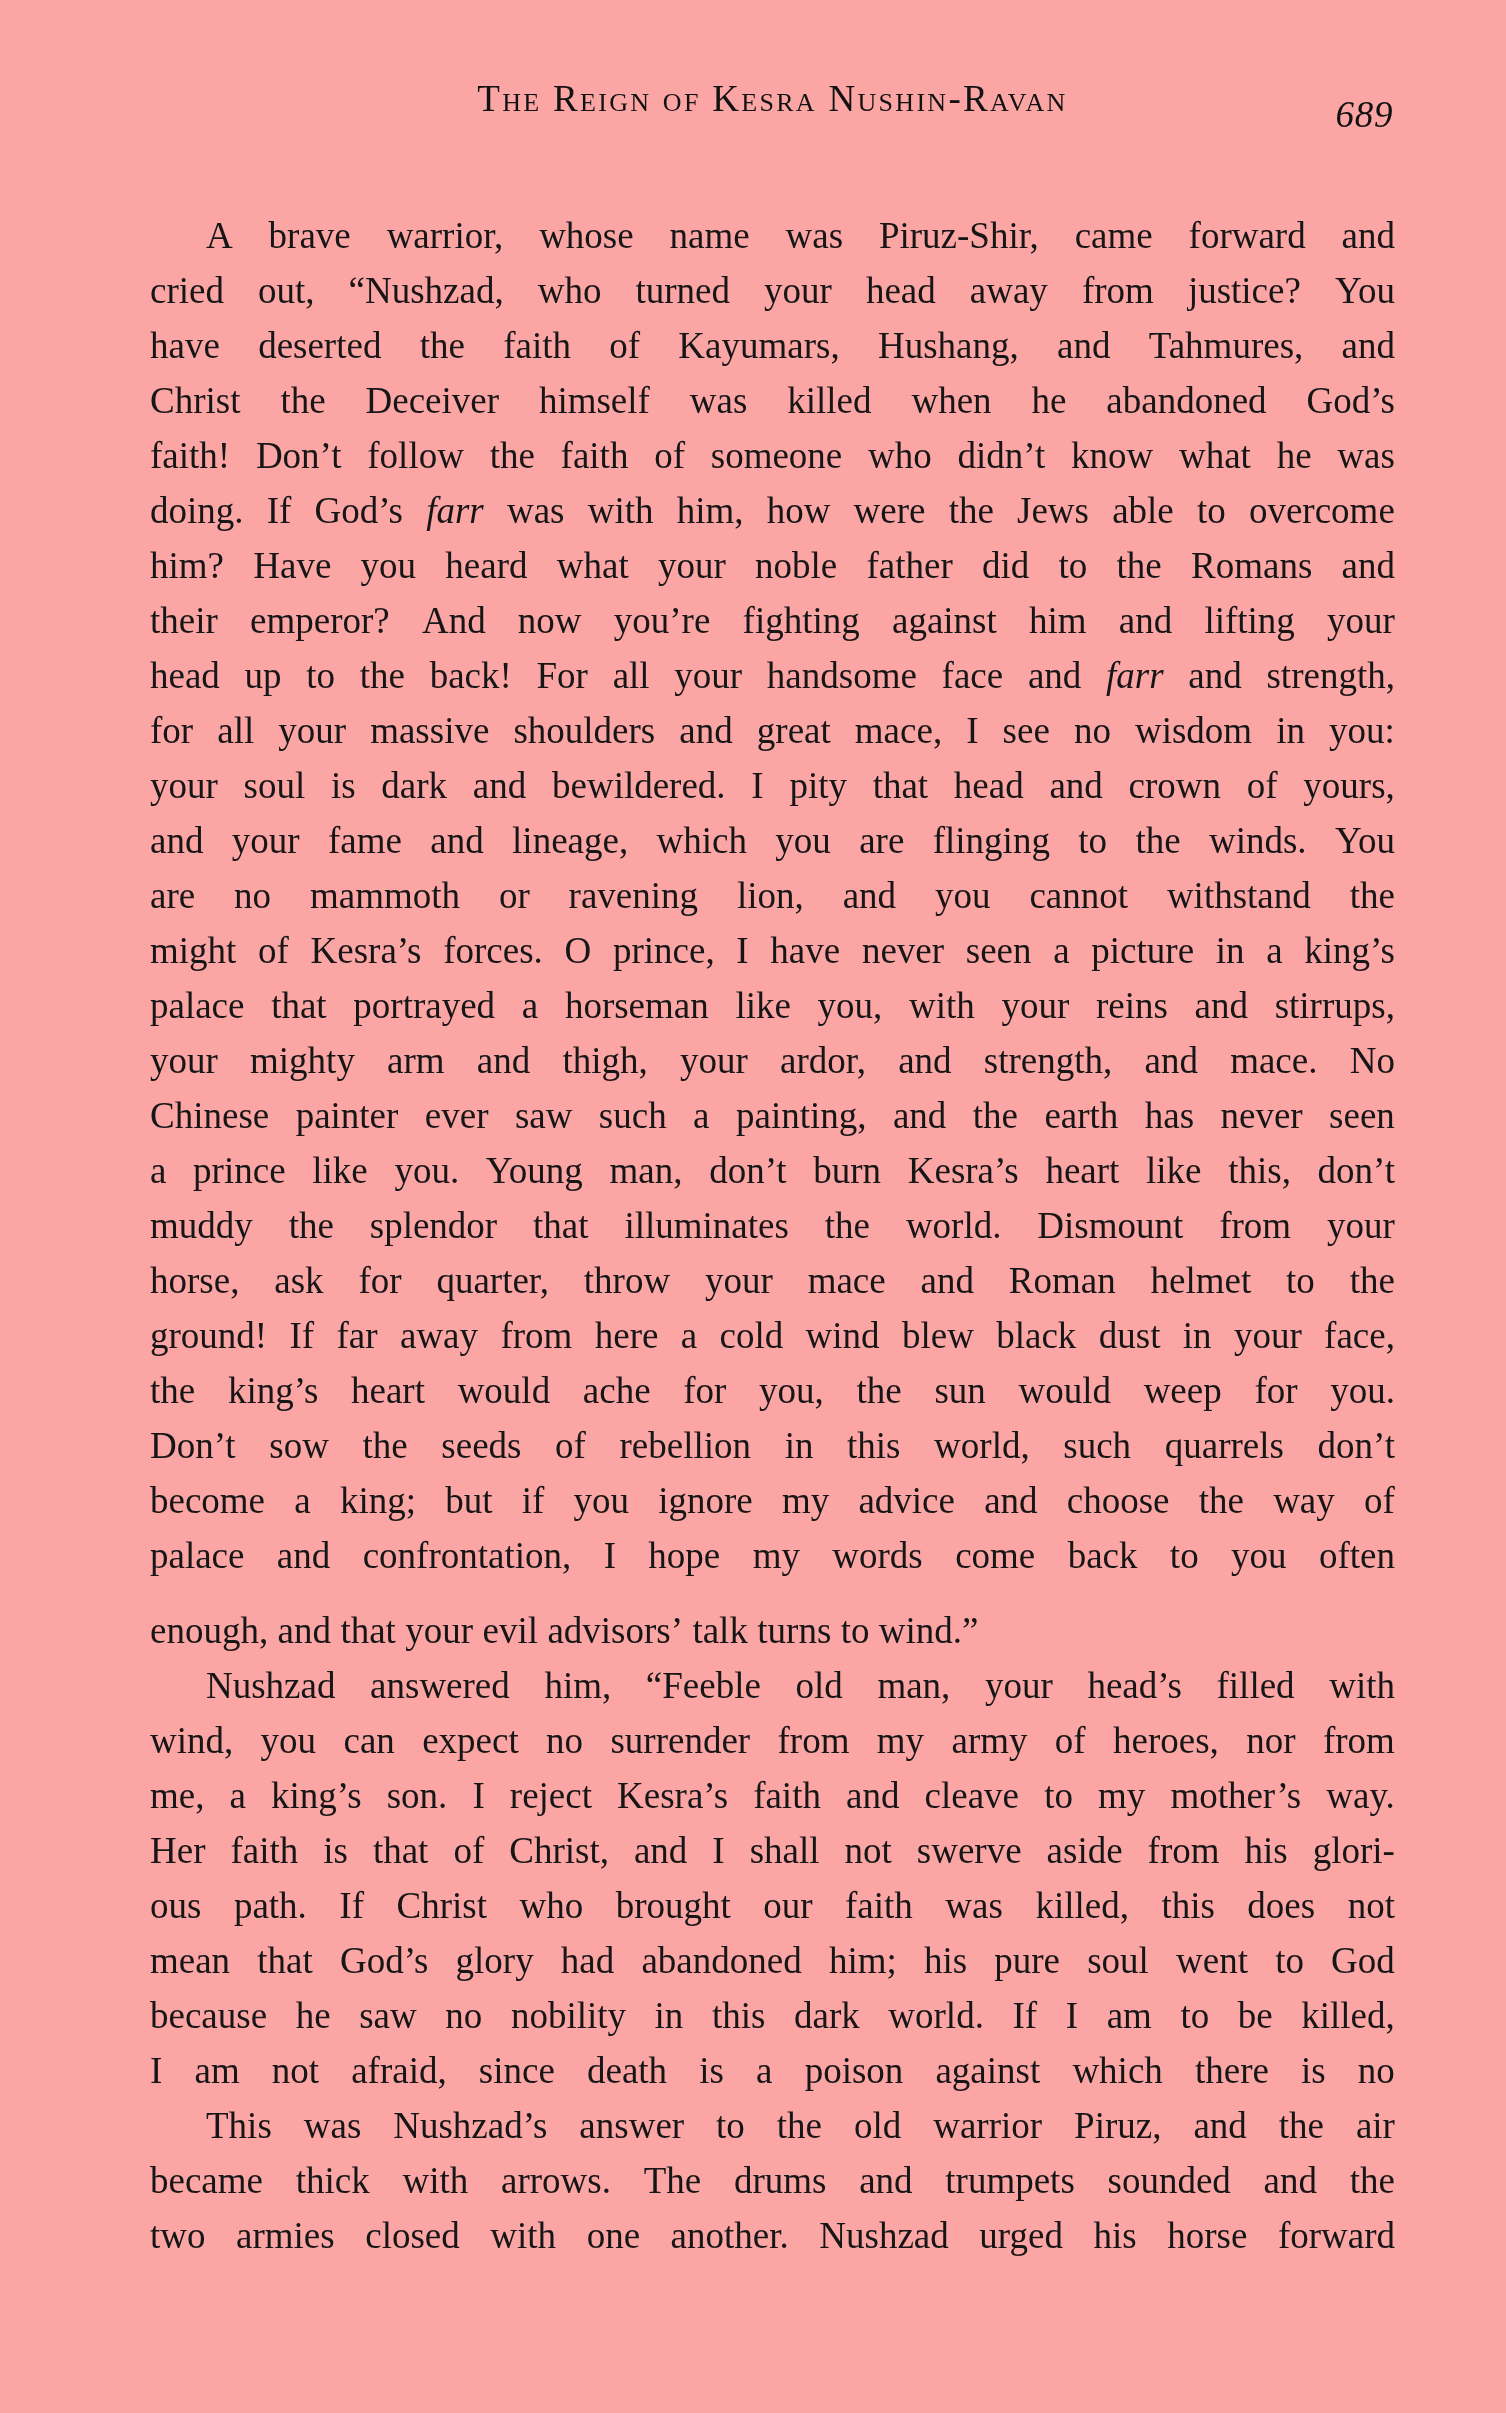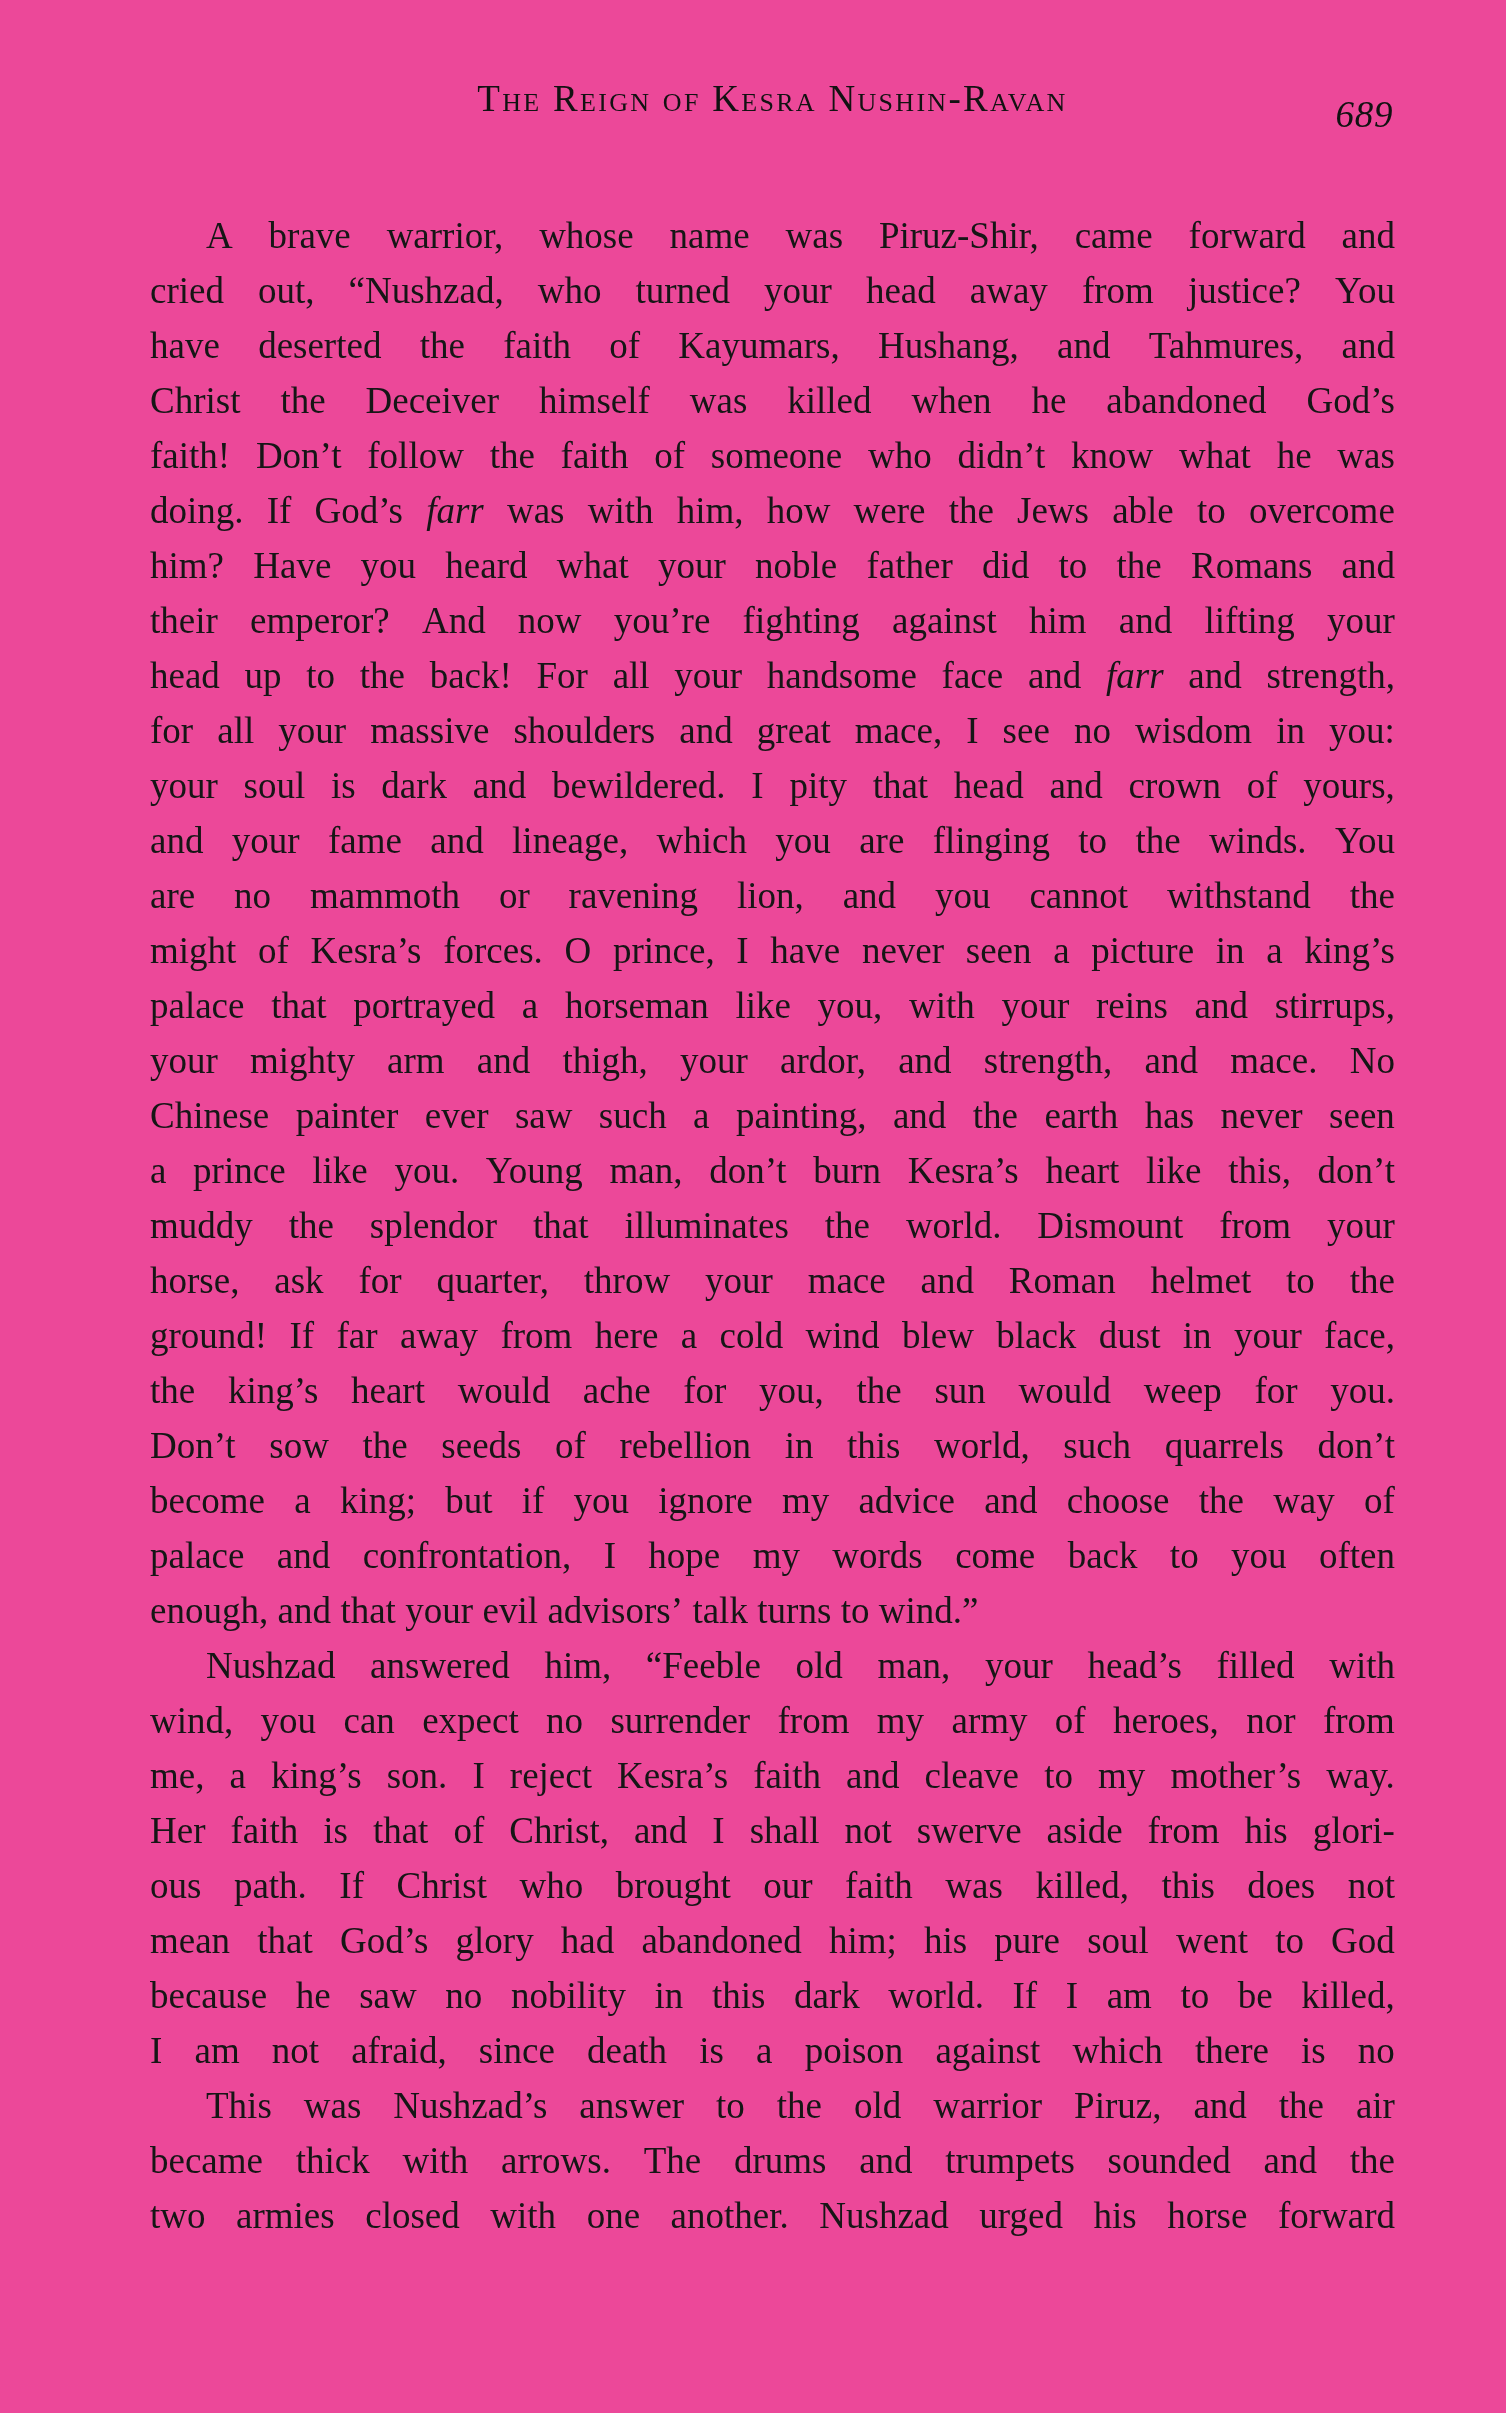--- a/index.html
+++ b/index.html
@@ -4,21 +4,21 @@
 <style>
   html, body {
     margin: 0;
     padding: 0;
     background: #e8e8e8;
   }
   .page {
     position: relative;
     width: 1506px;
     height: 2413px;
-    background: #ec4899;
+    background: #fca5a5;
     color: #161616;
     font-family: "Liberation Serif", "DejaVu Serif", serif;
     overflow: hidden;
   }
   
   .running-header {
     position: absolute;
     left: 150px;
     top: 75px;
     width: 1245px;
@@ -61,20 +61,21 @@
     font-size: 37px;
     white-space: pre;
     color: #161616;
   }
   .line.indent {
     padding-left: 56px;
   }
   .line.unjustified {
     justify-content: flex-start;
     gap: 9.4px;
+    margin-top: 20px;
   }
   .line i {
   }
 </style>
 </head>
 <body>
 
 <div class="page">
 
   <div class="running-header">

